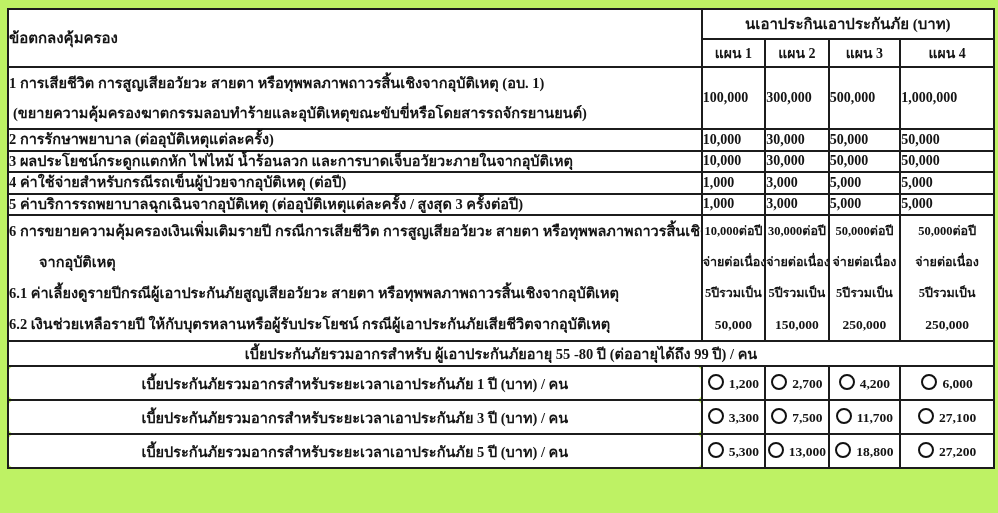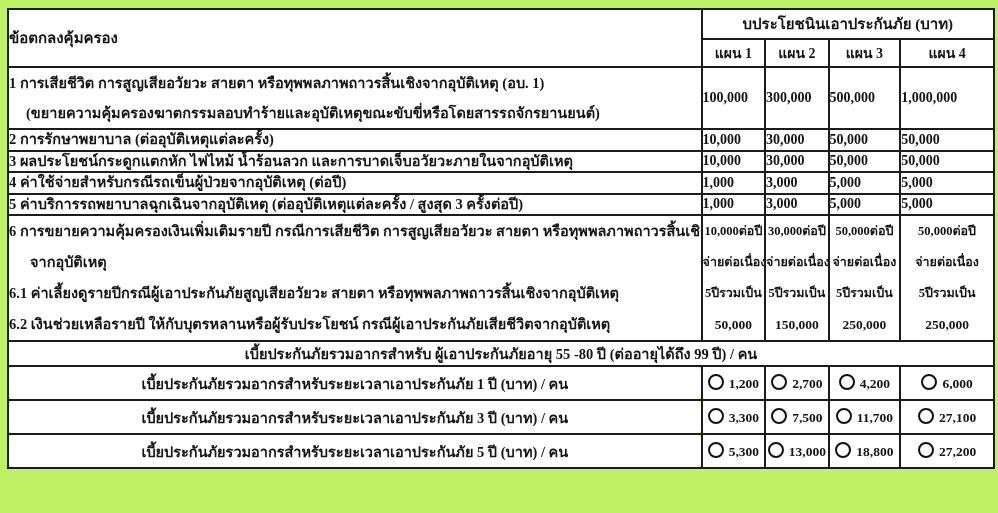--- a/index.html
+++ b/index.html
@@ -54,23 +54,23 @@
     font-size: 15px;
     padding-left: 10px;
   }
   tr.r-hdr1 { height: 30px; }
   tr.r-hdr2 { height: 28px; }
   tr.r-big  { height: 55px; }
   tr.r-std  { height: 16px; }
   tr.r-six  { height: 126px; }
   tr.r-band { height: 14px; }
   tr.r-prem { height: 34px; }
-  .lbl-line2 { padding-left: 17px; }
+  .lbl-line2 { padding-left: 4px; }
   .six-label div { line-height: 31px; white-space: nowrap; overflow: hidden; }
-  .six-indent { padding-left: 21px; }
+  .six-indent { padding-left: 30px; }
   td.six-cell { text-align: center; font-size: 12.5px; vertical-align: middle; }
   td.six-cell div { line-height: 31px; white-space: nowrap; overflow: hidden; }
   td.six-cell div.six-total { font-size: 13.5px; }
   td.band-cell {
     text-align: center;
     font-size: 14.5px;
   }
   td.prem-label {
     text-align: center;
     font-size: 14.5px;
@@ -103,21 +103,21 @@
       <col style="width:688px">
       <col style="width:63px">
       <col style="width:63px">
       <col style="width:71px">
       <col style="width:93px">
     </colgroup>
 
     <tbody>
         <tr class="r-hdr1">
       <td class="desc corner" rowspan="2">ข้อตกลงคุ้มครอง</td>
-      <td class="hdr-amount" colspan="4">บประโยชนินเอาประกันภัย (บาท)</td>
+      <td class="hdr-amount" colspan="4">นเอาประกินเอาประกันภัย (บาท)</td>
     </tr>
     <tr class="r-hdr2">
       <td class="hdr-plan">แผน 1</td>
       <td class="hdr-plan">แผน 2</td>
       <td class="hdr-plan">แผน 3</td>
       <td class="hdr-plan">แผน 4</td>
     </tr>
 
     <tr class="r-big">
       <td class="desc">

